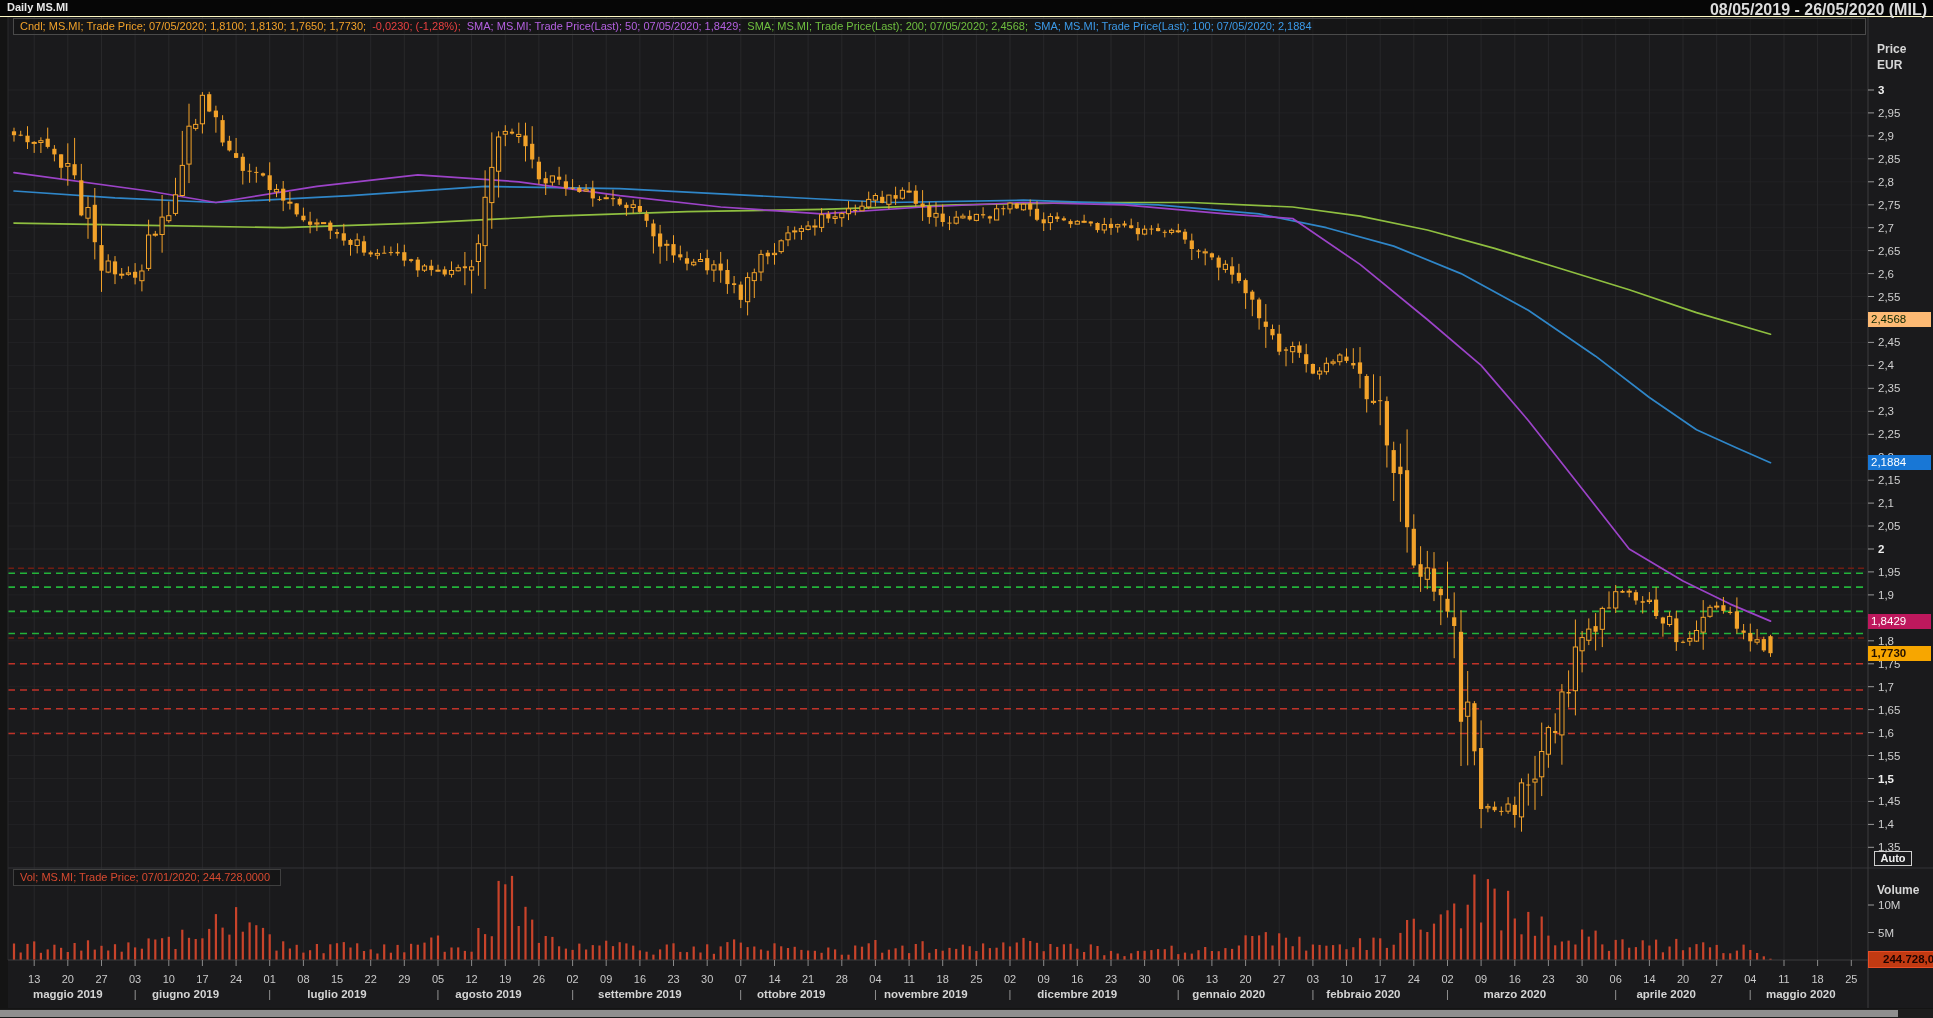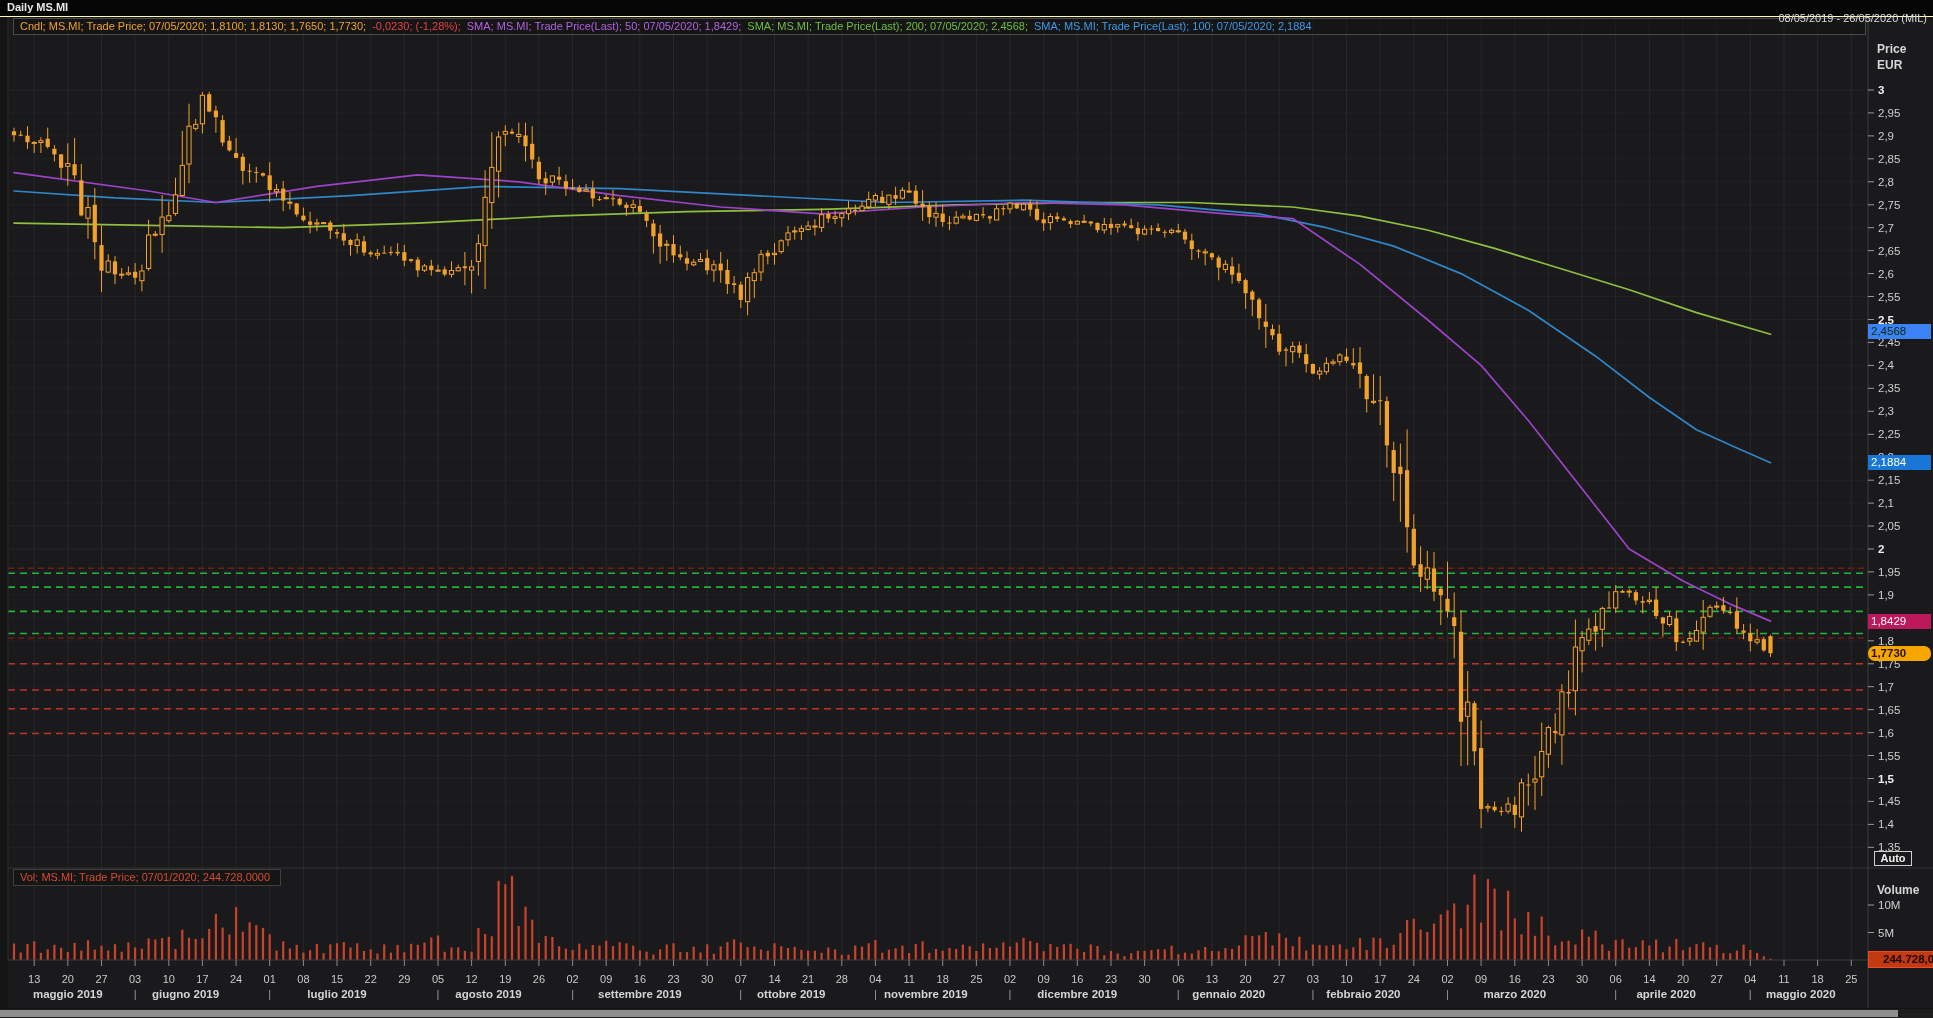--- a/index.html
+++ b/index.html
@@ -1,21 +1,21 @@
 <!DOCTYPE html>
 <html><head>
 <meta charset="utf-8">
 <style>
   html,body{margin:0;padding:0;background:#0e0e0e;}
   #app{position:relative;width:1933px;height:1018px;background:#141414;overflow:hidden;
        font-family:"Liberation Sans",sans-serif;-webkit-font-smoothing:antialiased;}
   #titlebar{position:absolute;left:0;top:0;width:1933px;height:16px;background:#060606;
             border-bottom:1px solid #fef9c3;z-index:30;}
   #title{position:absolute;left:7px;top:1px;font-size:11px;font-weight:bold;color:#e9e9e9;}
-  #range{position:absolute;right:6px;top:12px;font-size:11px;font-weight:400;color:#dcdcdc;}
+  #range{position:absolute;right:6px;top:1px;font-size:16px;font-weight:700;color:#dcdcdc;}
   #chart-wrap{position:absolute;left:0;top:0;width:1933px;height:1018px;}
   svg{position:absolute;left:0;top:0;}
   #legend{position:absolute;left:13px;top:18px;width:1845px;height:15px;line-height:15px;
           border:1px solid #4a4a4a;background:rgba(18,18,18,.55);padding-left:6px;
           font-size:11px;white-space:nowrap;overflow:hidden;z-index:20;}
   #legend span{margin-right:6px;}
   #vol-legend{position:absolute;left:13px;top:869px;height:15px;line-height:15px;
           border:1px solid #3f3f3f;background:rgba(18,18,18,.55);padding:0 10px 0 6px;
           font-size:11px;white-space:nowrap;z-index:20;color:#d84a30;}
   .axis-head{position:absolute;left:1877px;font-size:12px;font-weight:bold;color:#d6d6d6;z-index:20;}
@@ -1160,24 +1160,24 @@
   <div id="legend"><span style="color: rgb(242, 162, 42);">Cndl; MS.MI; Trade Price; 07/05/2020; 1,8100; 1,8130; 1,7650; 1,7730;</span><span style="color: rgb(232, 64, 64);">-0,0230; (-1,28%);</span><span style="color: rgb(180, 96, 224);">SMA; MS.MI; Trade Price(Last);  50; 07/05/2020; 1,8429;</span><span style="color: rgb(111, 191, 63);">SMA; MS.MI; Trade Price(Last);  200; 07/05/2020; 2,4568;</span><span style="color: rgb(60, 154, 232);">SMA; MS.MI; Trade Price(Last);  100; 07/05/2020; 2,1884</span></div>
   <div id="vol-legend">
     <span>Vol; MS.MI; Trade Price; 07/01/2020; 244.728,0000</span>
   </div>
 
   <div class="axis-head" style="top:42px">Price</div>
   <div class="axis-head" style="top:58px">EUR</div>
   <div class="axis-head" style="top:883px">Volume</div>
 
   <div id="badges">
-      <div class="badge" style="background: #3b82f6; color: rgb(11, 40, 0); top: 324px;">2,4568</div>
+      <div class="badge" style="background: #fdba74; color: rgb(11, 40, 0); top: 312px;">2,4568</div>
       <div class="badge" style="background: rgb(24, 119, 214); color: rgb(255, 255, 255); top: 455px;">2,1884</div>
       <div class="badge" style="background: #be185d; color: rgb(255, 255, 255); top: 614px;">1,8429</div>
-      <div class="badge" style="background: rgb(247, 166, 0); color: rgb(36, 18, 0); font-weight: bold; top: 646px; border-radius: 7px;">1,7730</div>
+      <div class="badge" style="background: rgb(247, 166, 0); color: rgb(36, 18, 0); font-weight: bold; top: 646px;">1,7730</div>
       <div class="badge" style="background: rgb(194, 58, 18); color: rgb(28, 3, 0); font-weight: bold; border: 1px solid rgb(232, 78, 40); width: 58px; padding-left: 14px; top: 951px;">244.728,00</div>
     </div>
 
   <div id="auto-btn">Auto</div>
 
   <div id="scrollbar">
     <div id="scroll-thumb"></div>
   </div>
 
 </div>

